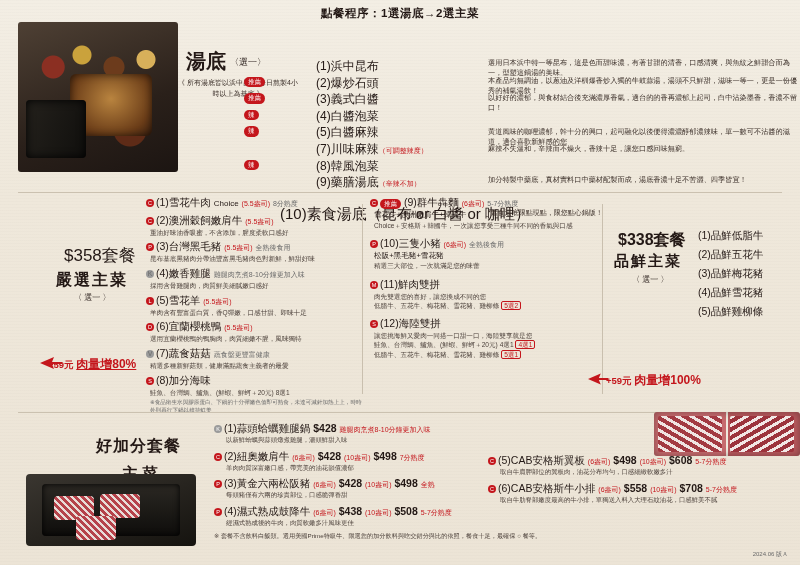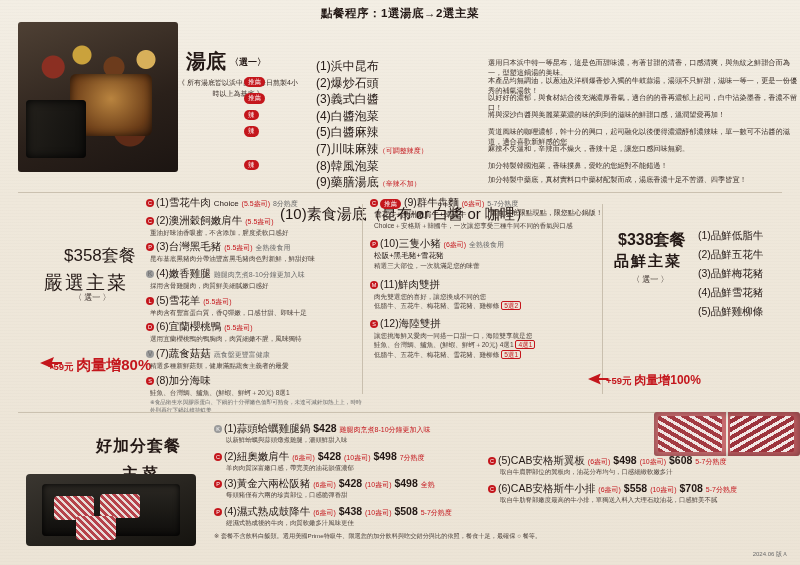--- a/index.html
+++ b/index.html
@@ -44,45 +44,45 @@
     box-shadow:inset 0 0 8px rgba(0,0,0,.6);
   }
   .soup-photo .herbs{
     position:absolute;left:8px;top:78px;width:60px;height:58px;
     background:linear-gradient(110deg,#24211c,#100f0d);
     border-radius:4px;
     box-shadow:inset 0 0 10px #000;
   }
 
   .soup-title{position:absolute;left:168px;top:26px;font-size:20px;font-weight:bold;color:#231815;}
-  .soup-title .pick{font-size:9px;font-weight:bold;margin-left:4px;vertical-align:3px;text-align:right;}
+  .soup-title .pick{font-size:9px;font-weight:normal;margin-left:4px;vertical-align:3px;text-align:right;}
   .soup-note{position:absolute;left:160px;top:56px;width:120px;font-size:7px;line-height:1.5;color:#3b2f29;text-align:center;}
 
   .soup-list{position:absolute;left:262px;top:36px;width:200px;}
   .soup-item{position:relative;height:16.6px;font-size:12px;color:#231815;white-space:nowrap;}
   .soup-item .nm{display:inline-block;margin-left:36px;}
   .badge{
     display:inline-block;position:absolute;left:-36px;top:2px;
     font-size:6.5px;color:#fff;background:#c4161c;border-radius:8px;
     padding:1px 4px;line-height:1.3;letter-spacing:0;
   }
   .badge.spicy{background:#c4161c;}
   .soup-desc{
     position:absolute;left:470px;width:310px;font-size:7.2px;line-height:1.45;color:#3b2f29;
   }
   .soup-last{position:absolute;left:262px;top:183px;font-size:15px;}
   .soup-last-note{position:absolute;left:470px;top:186px;font-size:7px;color:#3b2f29;}
 
   
   .mid{position:absolute;left:18px;top:196px;width:764px;height:215px;}
   .price358{position:absolute;left:46px;top:48px;font-size:17px;font-weight:normal;}
-  .sub358{position:absolute;left:26px;top:74px;font-size:19px;font-weight:normal;letter-spacing:2px;}
+  .sub358{position:absolute;left:38px;top:74px;font-size:16px;font-weight:bold;letter-spacing:2px;}
   .sub358s{position:absolute;left:56px;top:96px;font-size:8px;}
   .meat80{position:absolute;left:30px;top:160px;font-size:9.5px;font-weight:bold;color:#c4161c;}
-  .meat80 .big{font-size:15px;}
+  .meat80 .big{font-size:12px;text-decoration:underline;}
   .arrow-l{position:absolute;left:22px;top:160px;width:22px;height:14px;}
 
   .col-a{position:absolute;left:128px;top:0;width:220px;}
   .col-b{position:absolute;left:352px;top:0;width:238px;}
   .m-item{position:relative;margin-bottom:3.5px;}
   .m-line{font-size:10.5px;color:#231815;white-space:nowrap;}
   .m-line .small{font-size:7px;color:#c4161c;}
   .m-line .gray{font-size:7px;color:#6b6b6b;}
   .m-sub{font-size:6.6px;color:#4a3f39;line-height:1.4;margin-left:4px;}
   .dot{display:inline-block;width:8px;height:8px;border-radius:50%;background:#c4161c;color:#fff;
@@ -180,24 +180,22 @@
       </div>
       <div class="soup-item">
         
         <span class="nm"><span>(9)</span><span>藥膳湯底</span><span style="font-size:7px;color:#c4161c;">（<span>辛辣不加</span>）</span></span>
       </div>
     </div>
 
     <div class="soup-desc" style="top:36px">選用日本浜中特一等昆布，這是色而甜味濃，有著甘甜的清香，口感清爽，與魚紋之鮮甜合而為一，型塑這鍋湯的美味。</div>
     <div class="soup-desc" style="top:54px">本產品均無調油，以蔥油及洋杊爆香炒入獨的牛鼓蒜湯，湯頭不只鮮甜，滋味一等一，更是一份優秀的補氣湯飲！</div>
     <div class="soup-desc" style="top:71px">以好好的濃郁，與食材結合後充滿濃厚香氣，適台的的香再濃郁上起司，白中沾染墨香，香濃不留口！</div>
-    <div class="soup-desc" style="top:88px">將與深沙白醬與美麗菜菜濃的味的到到的滋味的鮮甜口感，溫潤望愛再加！</div>
     <div class="soup-desc" style="top:105px">黃道風味的咖哩濃郁，幹十分的興口，起司融化以後便得濃濃醇郁濃辣味，單一數可不沾醬的滋道，適合喜歡新鮮感的您</div>
     <div class="soup-desc" style="top:122px">麻辣不失溫和，辛辣而不燥火，香辣十足，讓您口感回味無窮。</div>
-    <div class="soup-desc" style="top:139px">加分特製韓國泡菜，香味撲鼻，愛吃的您絕對不能錯過！</div>
     <div class="soup-desc" style="top:153px">加分特製中藥底，真材實料口中藥材配製而成，湯底香濃十足不苦澀、四季皆宜！</div>
 
     <div class="soup-last">
       <span>(10)</span><span>素食湯底（昆布 or 白醬 or 咖哩）</span>
     </div>
     <div class="soup-last-note">*素食湯底限點現點，限您點心鍋版！</div>
   </div>
 
   <div class="hr" style="left:18px;top:192px;width:764px;"></div>
 

